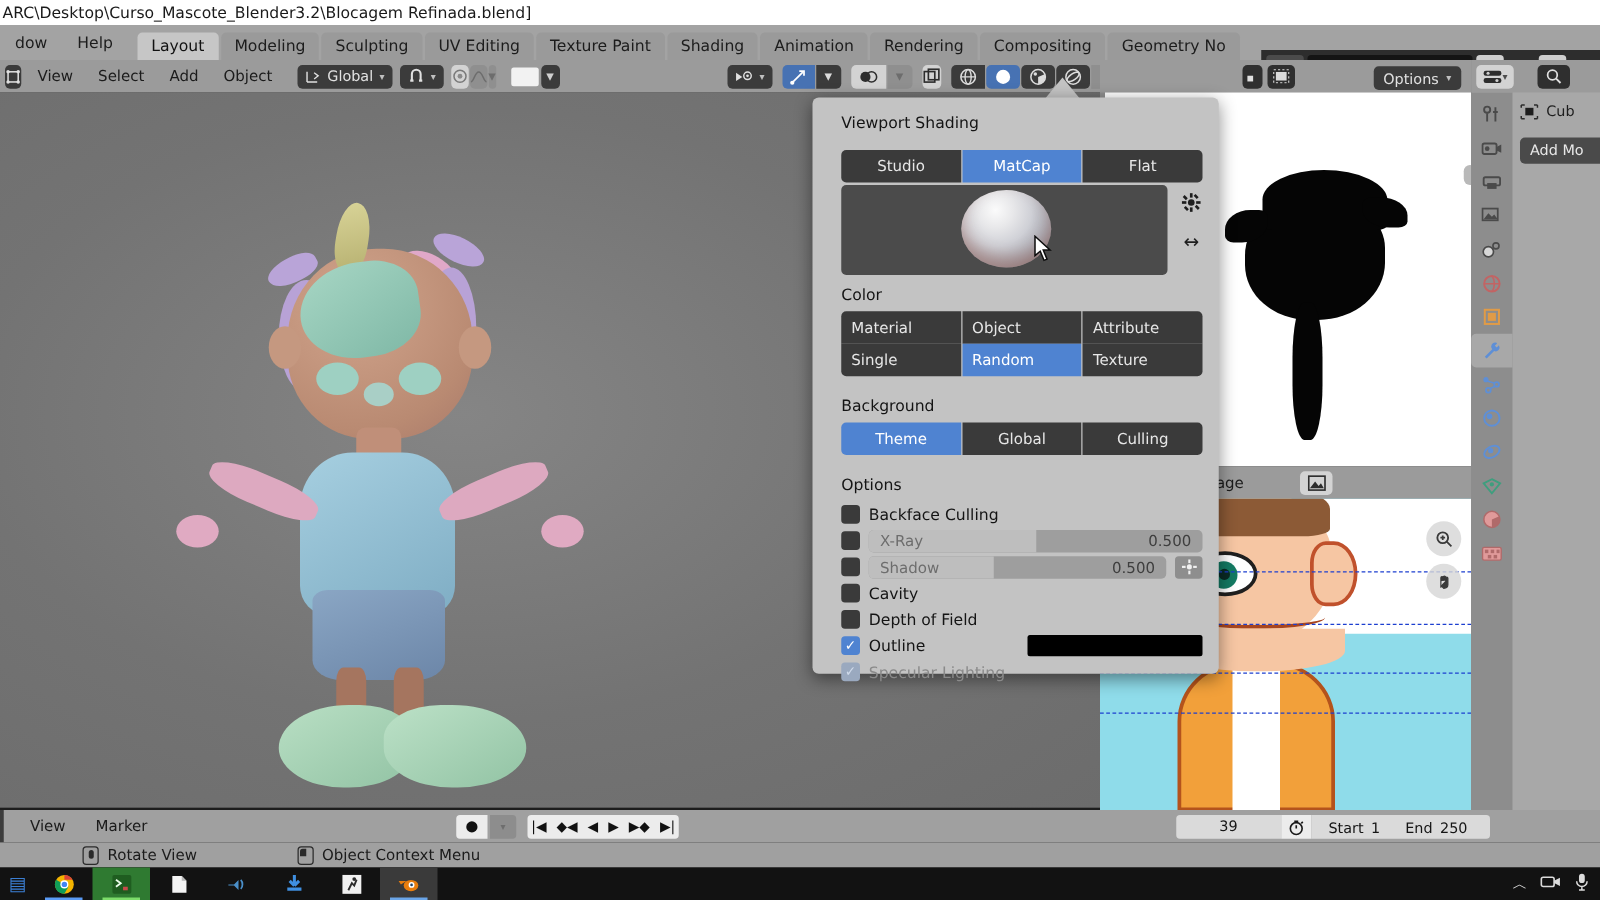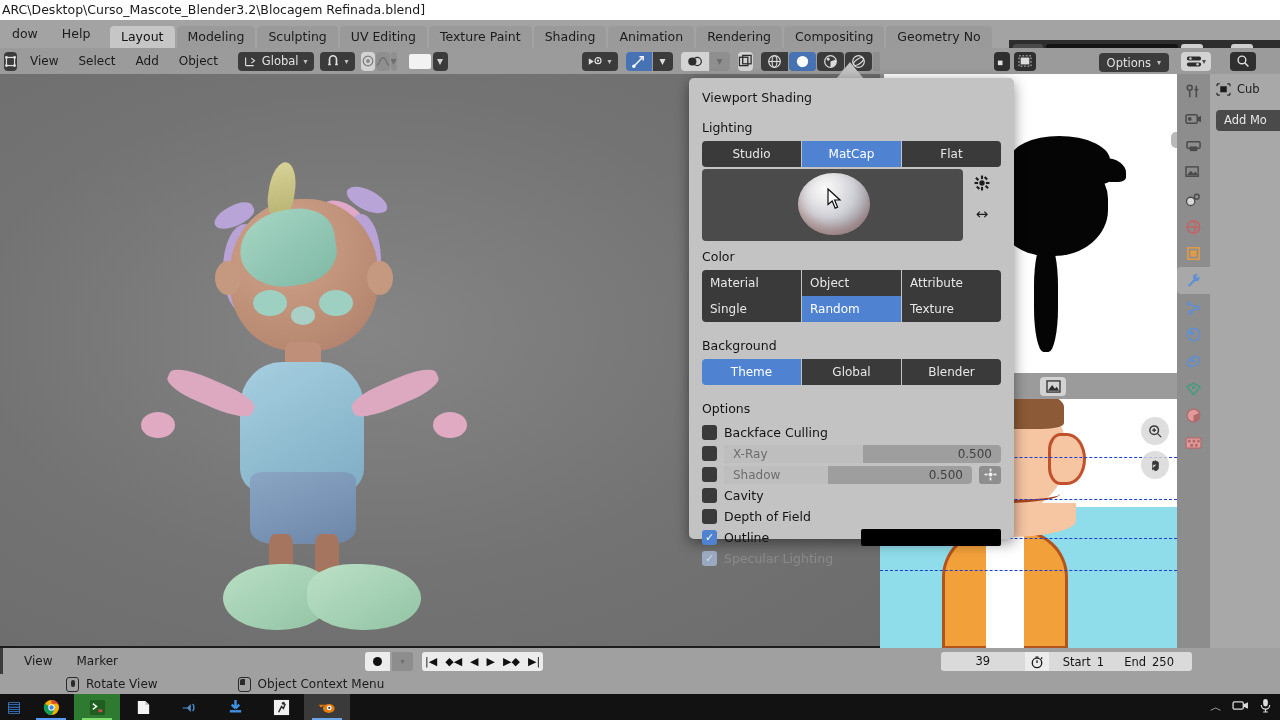--- a/index.html
+++ b/index.html
@@ -264,24 +264,24 @@
     width: 15px; height: 13px; position: relative;
   }
   .addmod {
     margin: 14px 0 0 6px; height: 21px; background: #4a4a4a; border-radius: 4px;
     color: #e8e8e8; font-size: 11.5px; line-height: 21px; padding-left: 8px;
     width: 80px; overflow: hidden; white-space: nowrap;
   }
 
   
   .popover {
-    position: absolute; left: 689px; top: 78px; width: 325px; height: 461px;
+    position: absolute; left: 650px; top: 78px; width: 325px; height: 461px;
     background: #c3c3c3; border-radius: 5px;
     box-shadow: 0 4px 14px rgba(0,0,0,.45);
-    padding: 12px 13px 0 13px;
+    padding: 12px 13px 0 23px;
   }
   .pop-tail {
     position: absolute; left: 836px; top: 62px;
     width: 0; height: 0; border-left: 14px solid transparent;
     border-right: 14px solid transparent; border-bottom: 17px solid #c3c3c3;
   }
   .pop-title { font-size: 12.5px; color: #141414; margin-bottom: 15px; }
   .pop-section { font-size: 12.5px; color: #141414; margin: 0 0 6px 0; }
   .segrow { display: flex; gap: 1px; height: 26px; }
   .segbtn {
@@ -880,21 +880,20 @@
           <path d="M2.5 7.5a4.5 4.5 0 009 0M7 12v3M4.5 15h5" stroke="#dcdcdc" stroke-width="1.3" fill="none"></path>
         </svg>
       </span>
     </div>
   </div>
 
   <div class="pop-tail"></div>
   <div class="popover">
     <div class="pop-title">Viewport Shading</div>
 
-    <div class="pop-section">Lighting</div>
     <div class="segrow">
       <div class="segbtn">Studio</div>
       <div class="segbtn active">MatCap</div>
       <div class="segbtn">Flat</div>
     </div>
 
     <div class="matcap-row">
       <div class="matcap-preview">
         <div class="matcap-ball"></div>
       </div>
@@ -927,21 +926,21 @@
     <div class="segrow bot">
       <div class="segbtn left-align">Single</div>
       <div class="segbtn active left-align">Random</div>
       <div class="segbtn left-align">Texture</div>
     </div>
 
     <div class="pop-section" style="margin-top:16px">Background</div>
     <div class="segrow">
       <div class="segbtn active">Theme</div>
       <div class="segbtn">Global</div>
-      <div class="segbtn">Blender</div>
+      <div class="segbtn">Culling</div>
     </div>
 
     <div class="pop-section" style="margin-top:16px">Options</div>
 
     <div class="opt-row">
       <div class="cb"></div>
       <div class="opt-label">Backface Culling</div>
     </div>
 
     <div class="opt-row">

